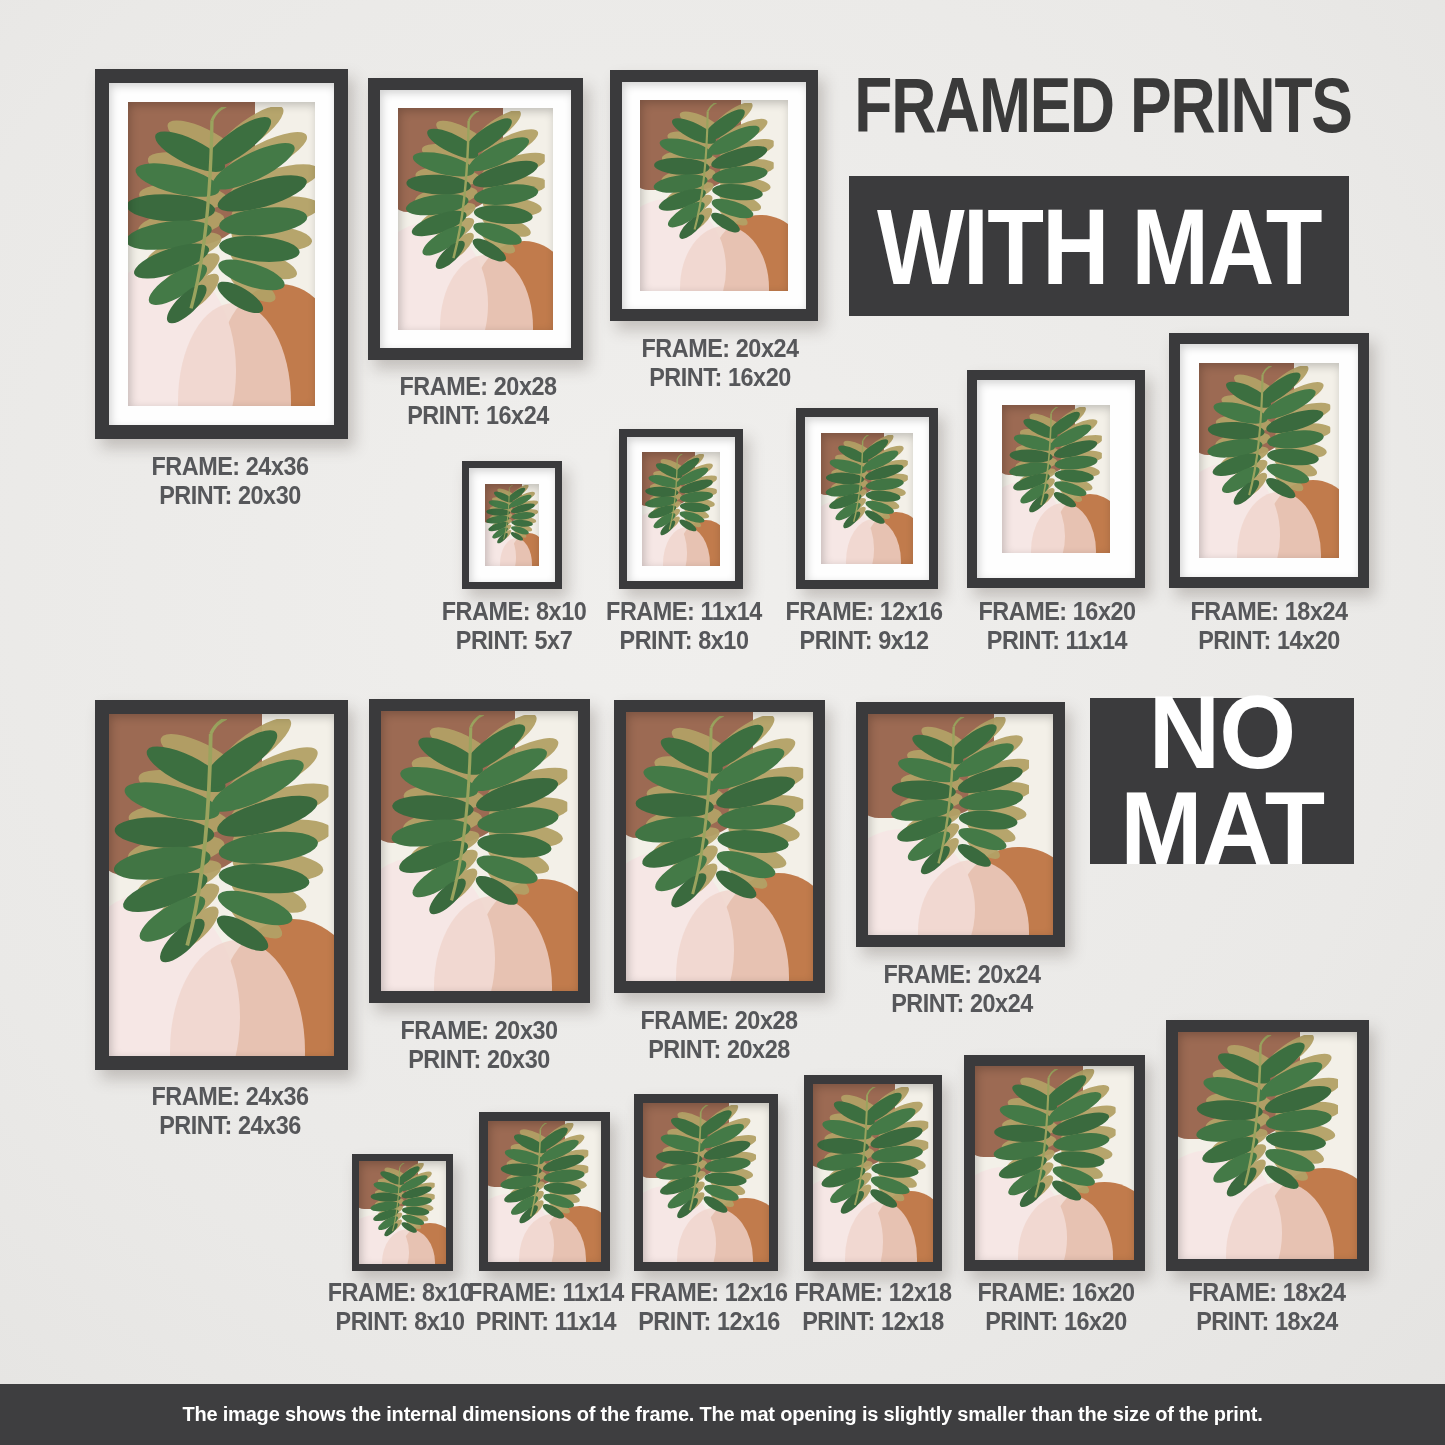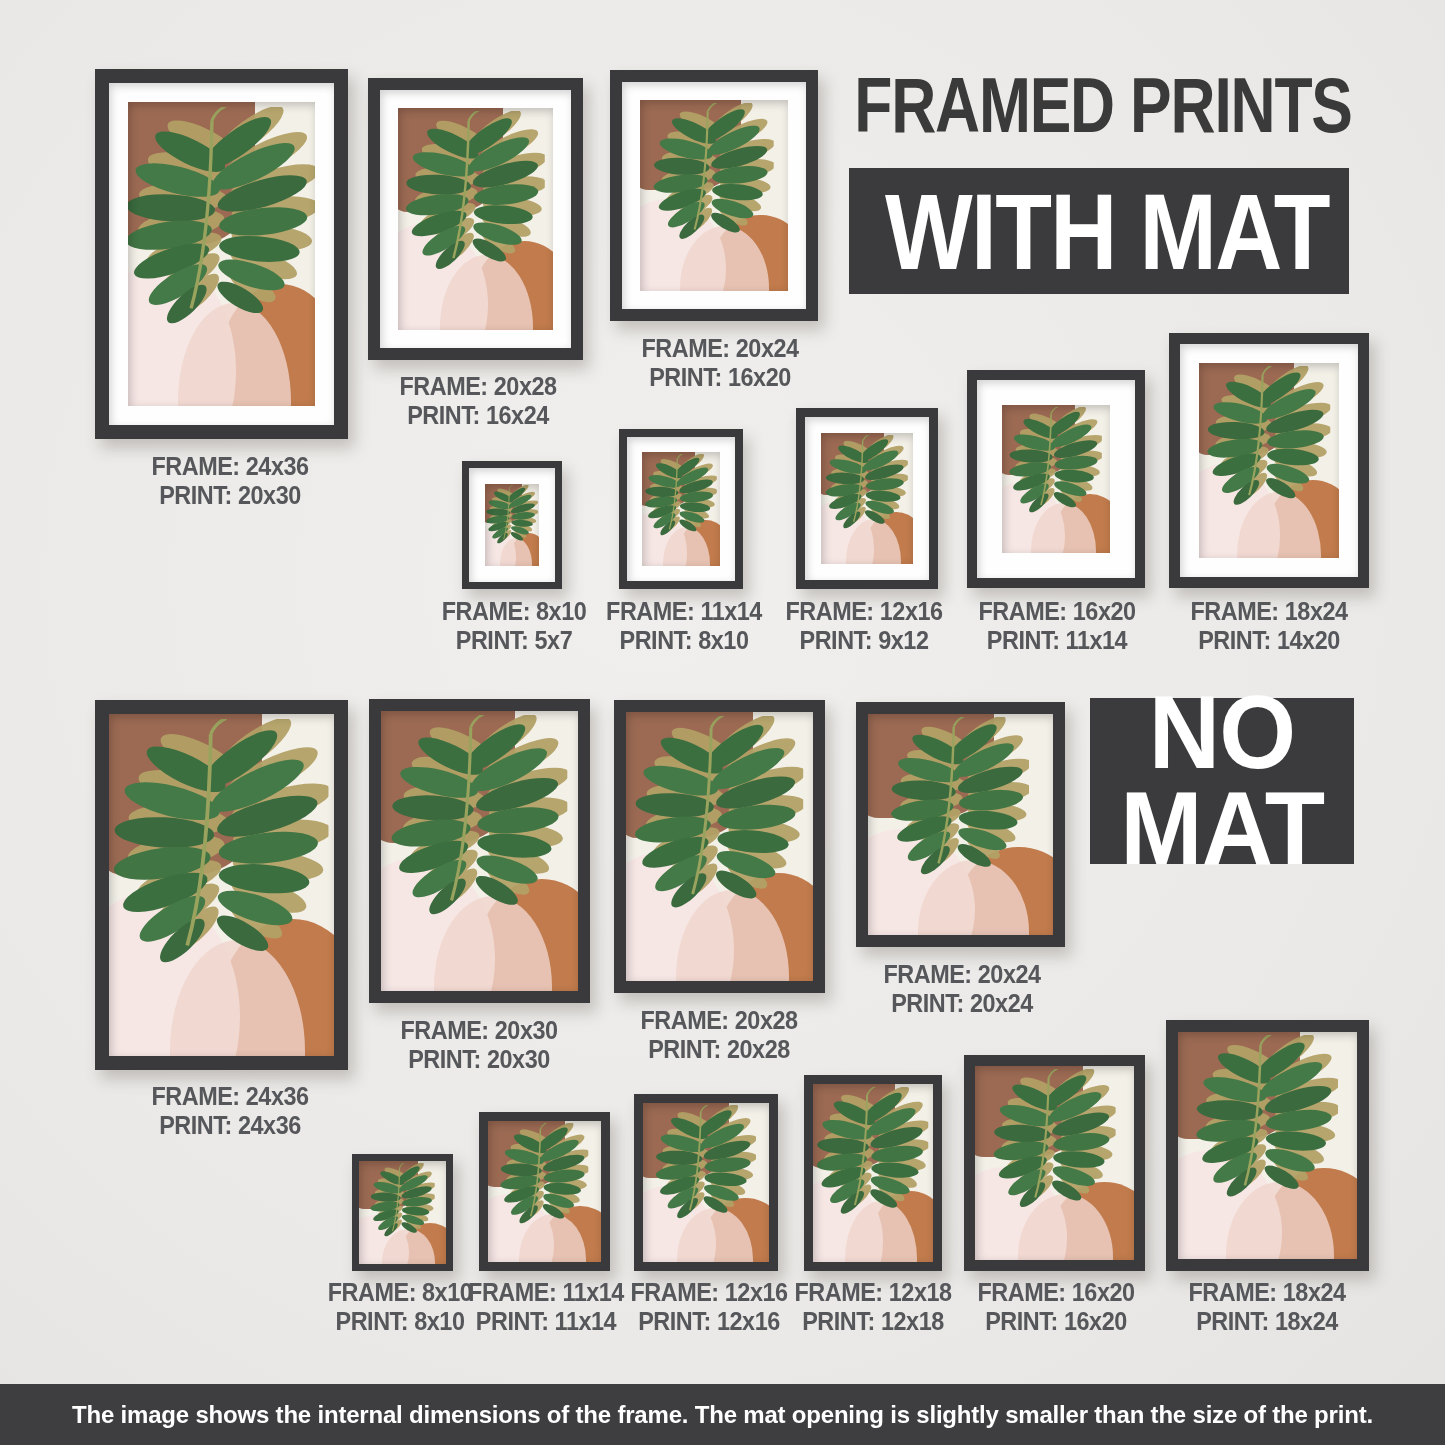--- a/index.html
+++ b/index.html
@@ -10,42 +10,42 @@
   }
   .page{position:absolute;inset:0;
     background:radial-gradient(circle at 45% 40%, #f0efed 0%, #eae9e7 65%, #e4e3e1 100%);}
 
   .main-title{
     position:absolute;top:60px;left:1103px;
     font-weight:700;font-size:78px;color:#3a3a3a;letter-spacing:-1.5px;
     white-space:nowrap;transform:translateX(-50%) scaleX(0.8);
   }
   .withmat-badge{
-    position:absolute;left:849px;top:168px;width:500px;height:126px;
-    background:#3b3b3d;display:flex;align-items:center;justify-content:flex-start;
+    position:absolute;left:849px;top:176px;width:500px;height:140px;
+    background:#3b3b3d;display:flex;align-items:center;justify-content:center;
   }
   .withmat-badge .badge-text{
     color:#ffffff;font-weight:700;font-size:108px;letter-spacing:-2px;
     display:inline-block;transform:scaleX(0.86);white-space:nowrap;
   }
   .nomat-badge{
     position:absolute;left:1090px;top:698px;width:264px;height:166px;
     background:#3b3b3d;display:flex;flex-direction:column;
     align-items:center;justify-content:center;
   }
   .nomat-badge .badge-line{
     color:#ffffff;font-weight:700;font-size:104px;line-height:0.92;
     display:inline-block;transform:scaleX(0.95);letter-spacing:-1px;
   }
   .footer-bar{
     position:absolute;left:0;top:1384px;width:1445px;height:61px;
     background:#3e3e40;display:flex;align-items:center;justify-content:center;
   }
   .footer-bar span{
-    color:#ffffff;font-weight:700;font-size:24px;letter-spacing:-0.2px;white-space:nowrap;
+    color:#ffffff;font-weight:700;font-size:20px;letter-spacing:-0.2px;white-space:nowrap;
   }
 
   .frame{
     position:absolute;background:#3a3a3c;box-sizing:border-box;
     box-shadow:6px 9px 14px rgba(70,60,50,0.25);
   }
   .mat{
     position:absolute;background:#fefefe;
     box-shadow:inset 2px 3px 8px rgba(0,0,0,0.18);
   }

